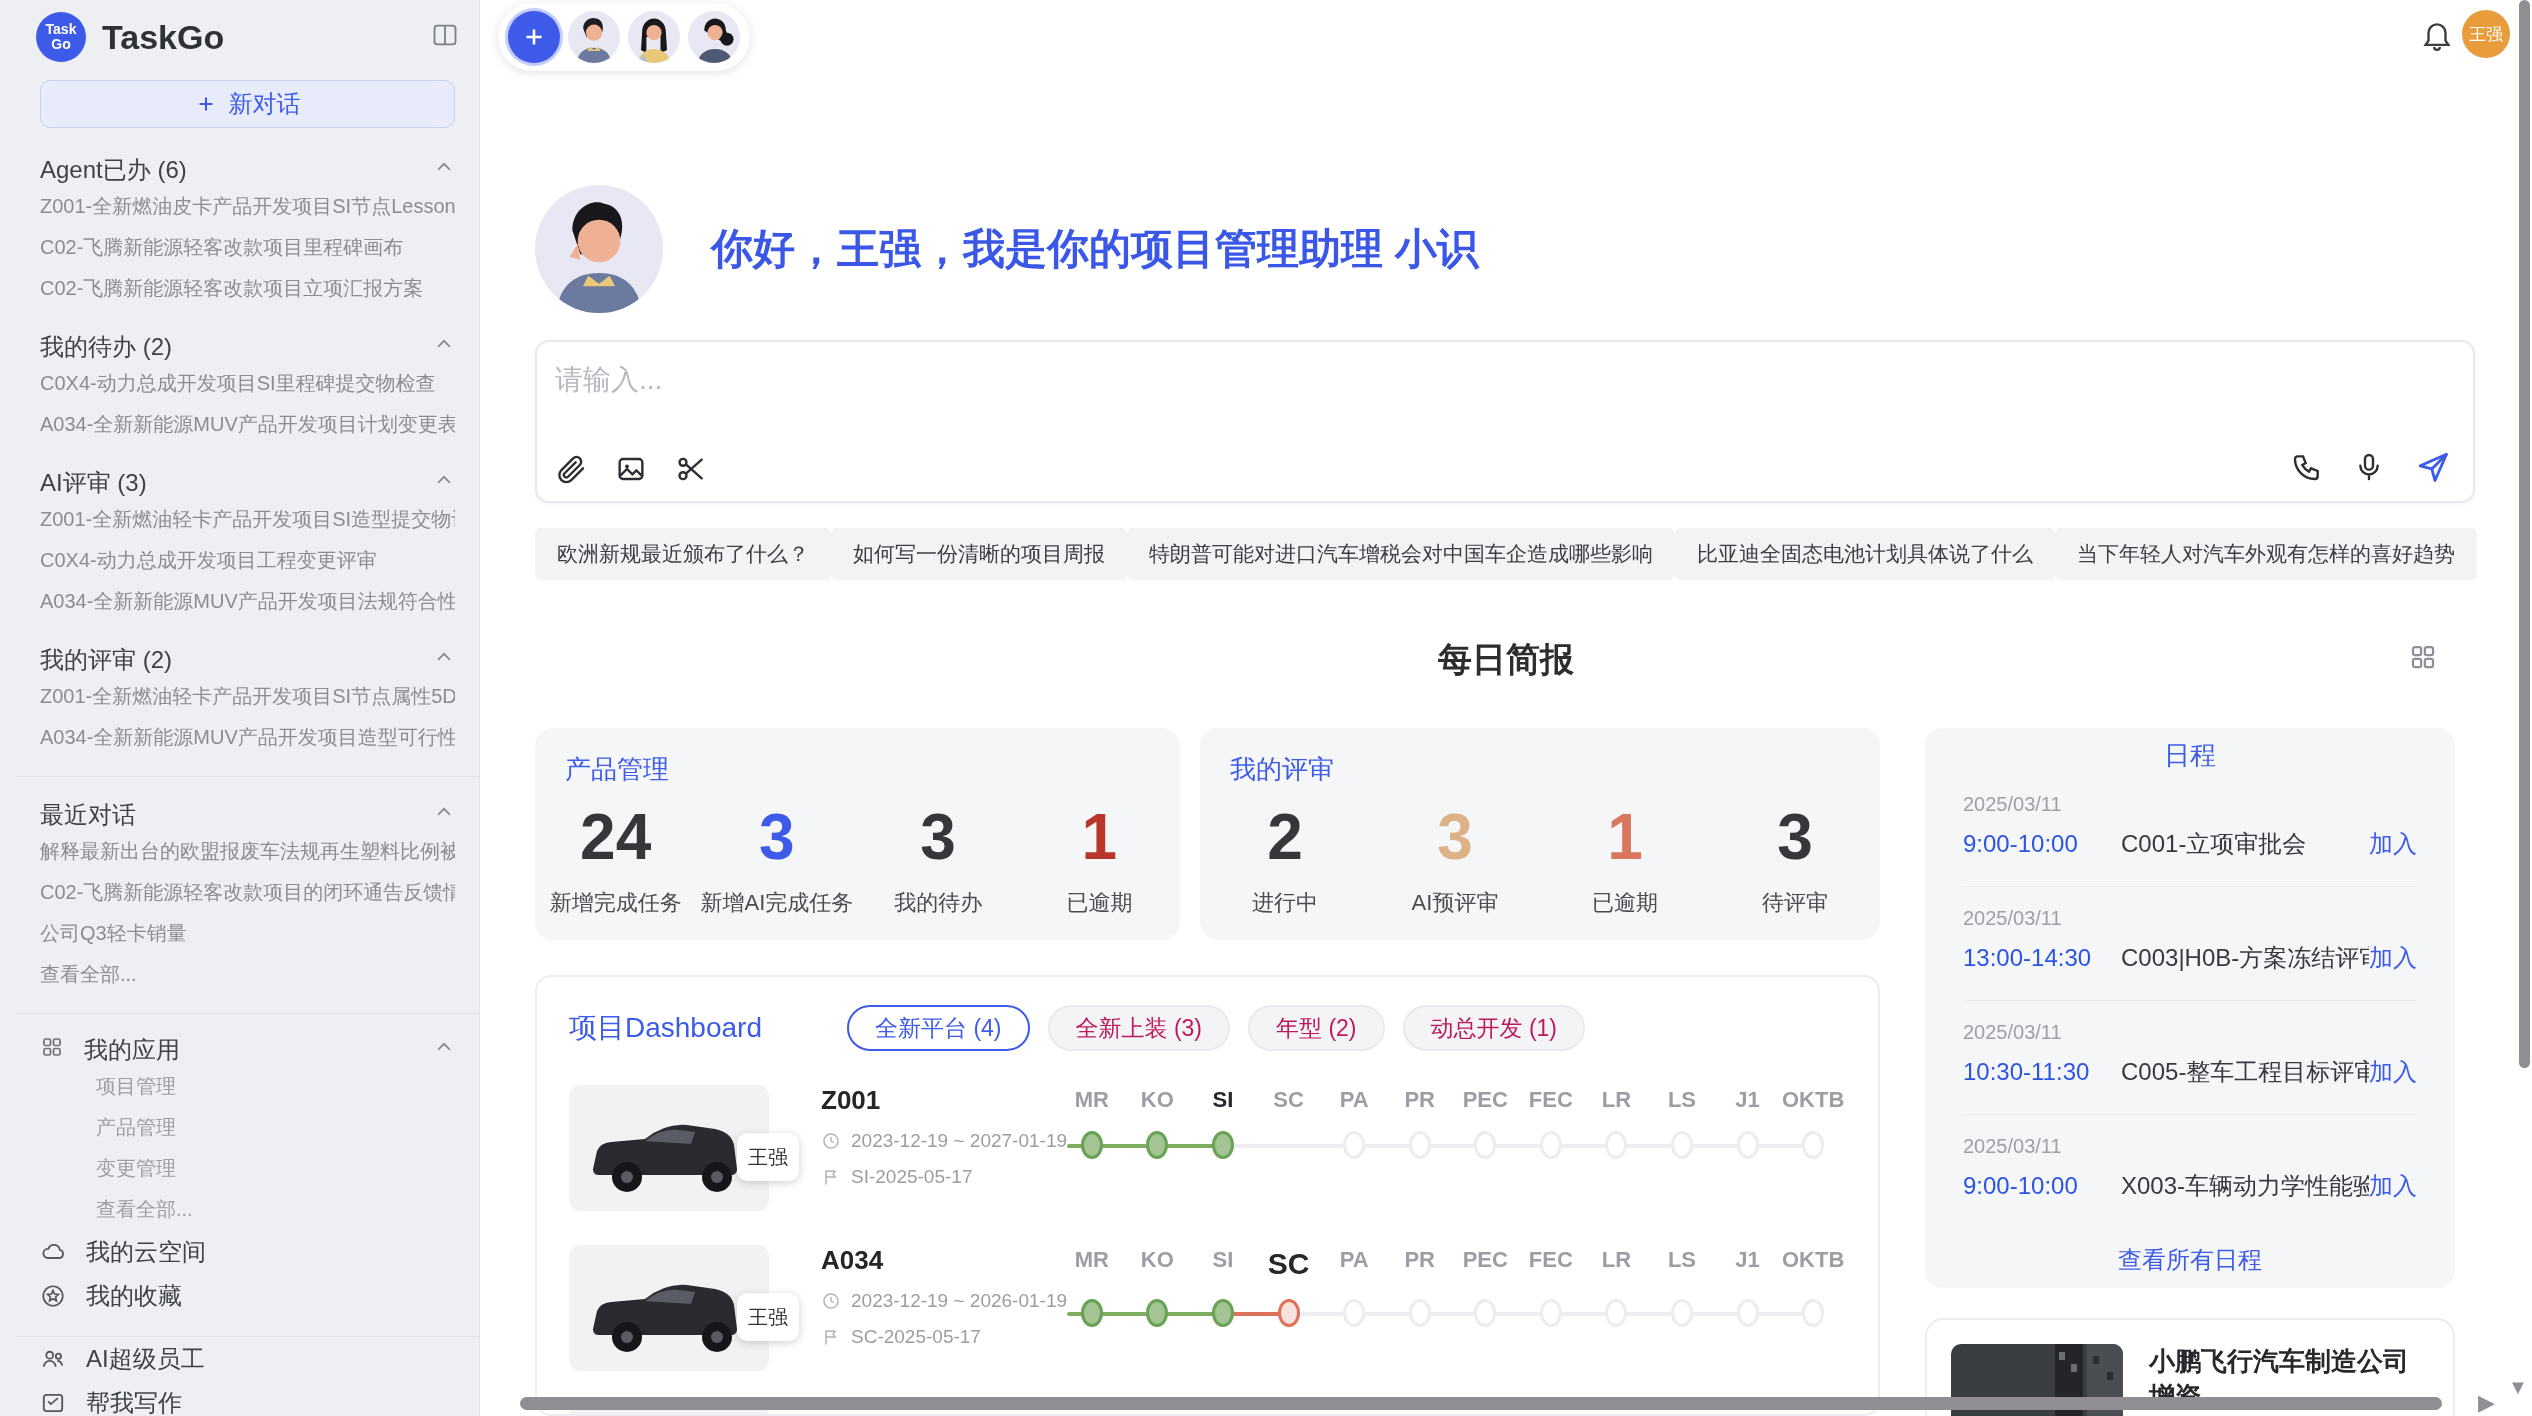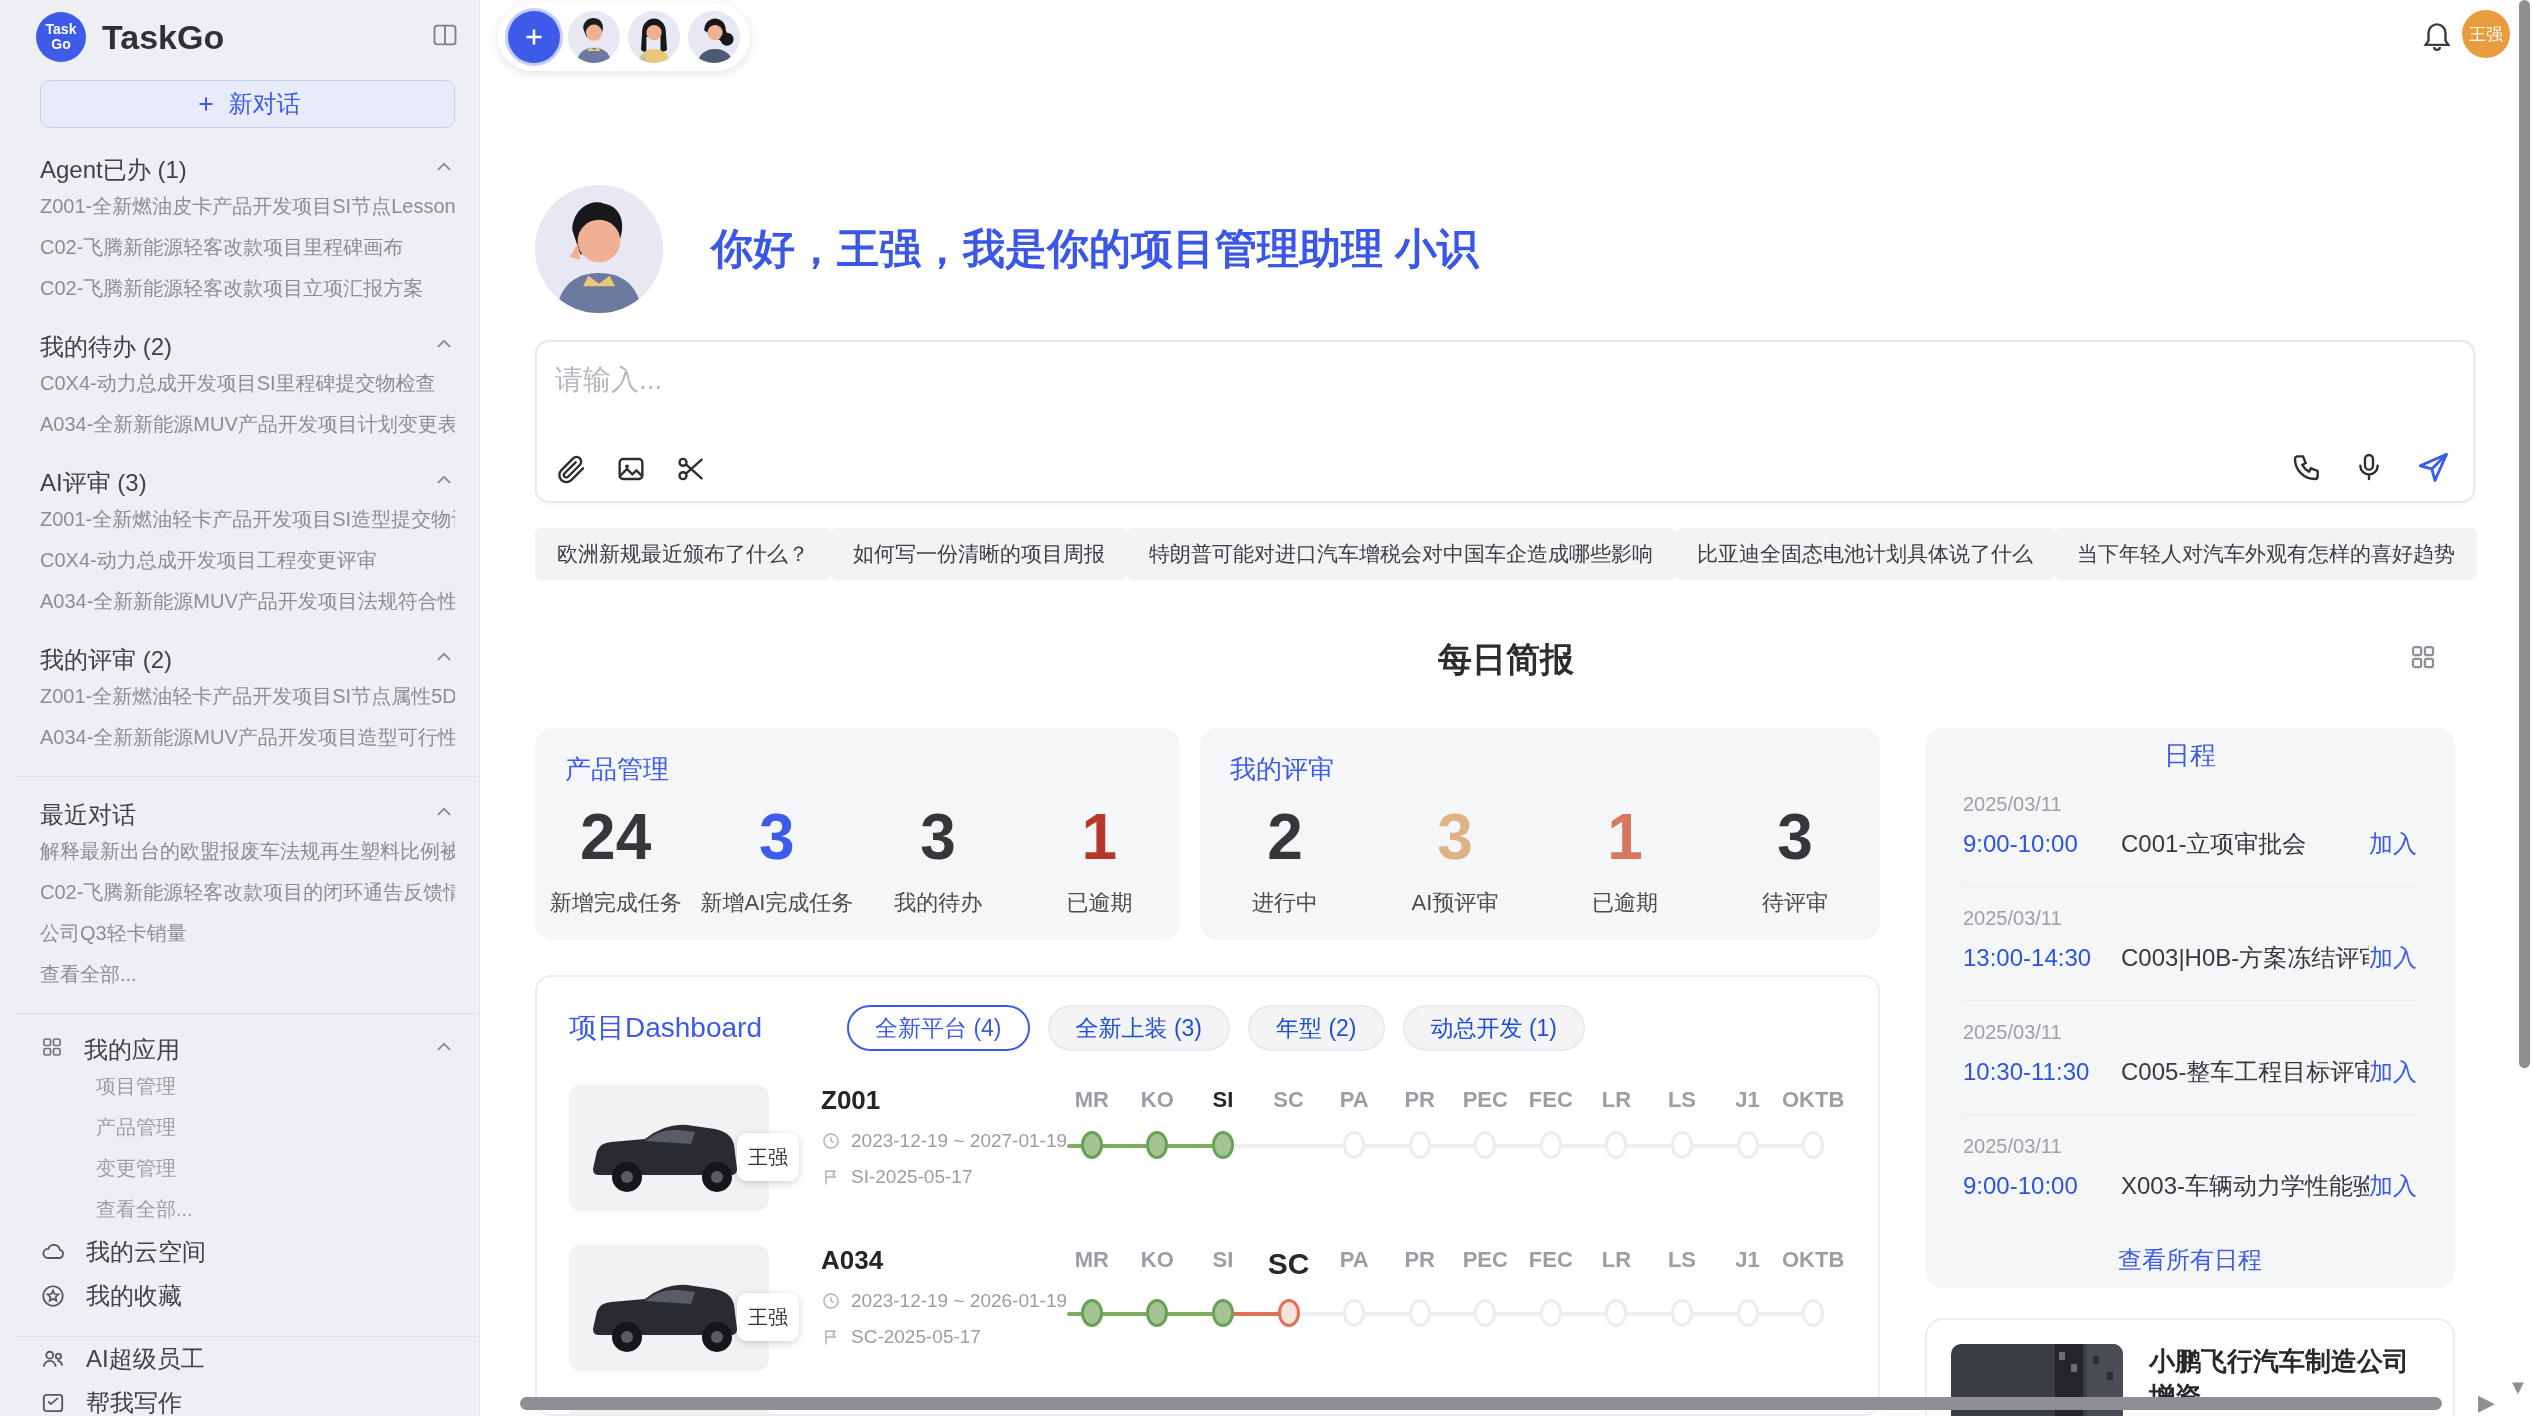--- a/index.html
+++ b/index.html
@@ -83,21 +83,21 @@
   .stat .lbl { font-size:22px; color:#4A4C50; margin-top:14px; }
 
   
   .dashboard { position:absolute; left:535px; top:975px; width:1345px; height:441px;
     background:#fff; border:2px solid #ECECF1; border-radius:16px; overflow:hidden;
     padding:0 32px; }
   .dash-head { display:flex; align-items:center; margin-top:28px; }
   .dash-title { font-size:28px; color:#3D5BE8; width:278px; }
   .tabs { display:flex; gap:18px; }
   .tab { height:46px; line-height:42px; padding:0 26px; border-radius:23px; font-size:23px;
-    background:#F4F4F6; color:#1d4ed8; border:2px solid #E9E9EE; cursor:pointer; white-space:nowrap; }
+    background:#F4F4F6; color:#be185d; border:2px solid #E9E9EE; cursor:pointer; white-space:nowrap; }
   .tab.active { background:#fff; border-color:#3D5BE8; color:#3D5BE8; }
 
   .proj { display:flex; margin-top:34px; }
   .car-wrap { position:relative; width:200px; height:126px; flex:none; }
   .car-img { width:100%; height:100%; background:#F2F2F4; border-radius:12px; overflow:hidden; }
   .owner-badge { position:absolute; right:-30px; top:48px; width:62px; height:48px;
     background:#fff; border-radius:10px; box-shadow:0 2px 8px rgba(0,0,0,.18);
     display:flex; align-items:center; justify-content:center; font-size:20px; color:#333; }
   .proj-info { margin-left:52px; width:238px; flex:none; }
   .proj-code { font-size:26px; font-weight:700; color:#232529; }
@@ -163,21 +163,21 @@
     </span>
   </div>
   <div class="new-chat">
     <svg width="22" height="22" viewBox="0 0 24 24" fill="none" stroke="currentColor" stroke-width="2.2">
         <path d="M12 5v14M5 12h14"></path>
       </svg>
     <span>新对话</span>
   </div>
   <div class="side-scroll">
       <div class="sec-head">
-        <span>Agent已办 (1)</span>
+        <span>Agent已办 (6)</span>
         <span class="chev"><svg width="22" height="22" viewBox="0 0 24 24" fill="none" stroke="currentColor" stroke-width="1.8" stroke-linecap="round">
             <path d="M6 14.5l6-6 6 6"></path>
           </svg></span>
       </div>
       <div class="sec-item">Z001-全新燃油皮卡产品开发项目SI节点Lesson Learn报告</div>
       <div class="sec-item">C02-飞腾新能源轻客改款项目里程碑画布</div>
       <div class="sec-item">C02-飞腾新能源轻客改款项目立项汇报方案</div>
       <div class="sec-head">
         <span>我的待办 (2)</span>
         <span class="chev"><svg width="22" height="22" viewBox="0 0 24 24" fill="none" stroke="currentColor" stroke-width="1.8" stroke-linecap="round">

